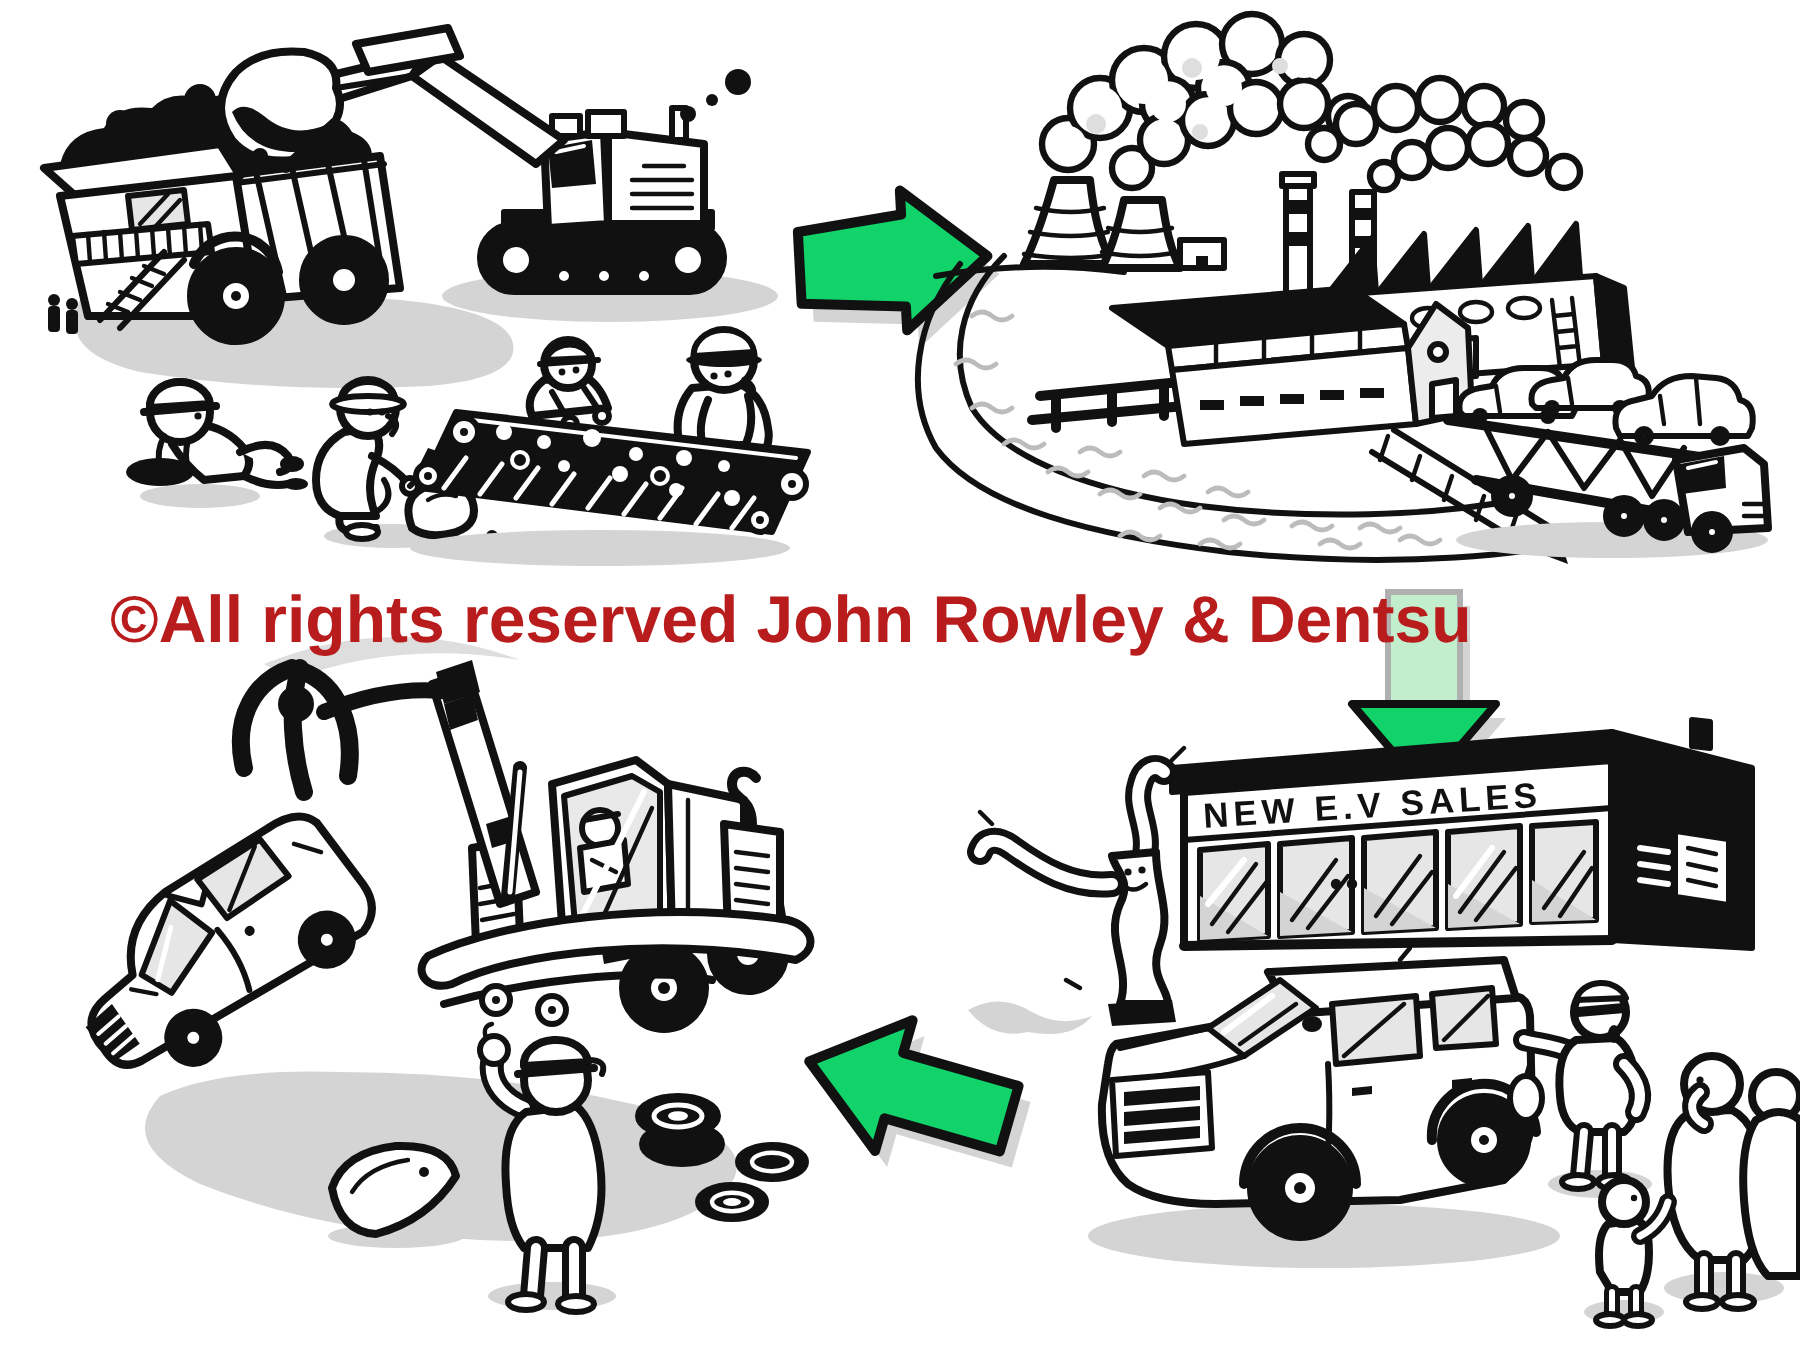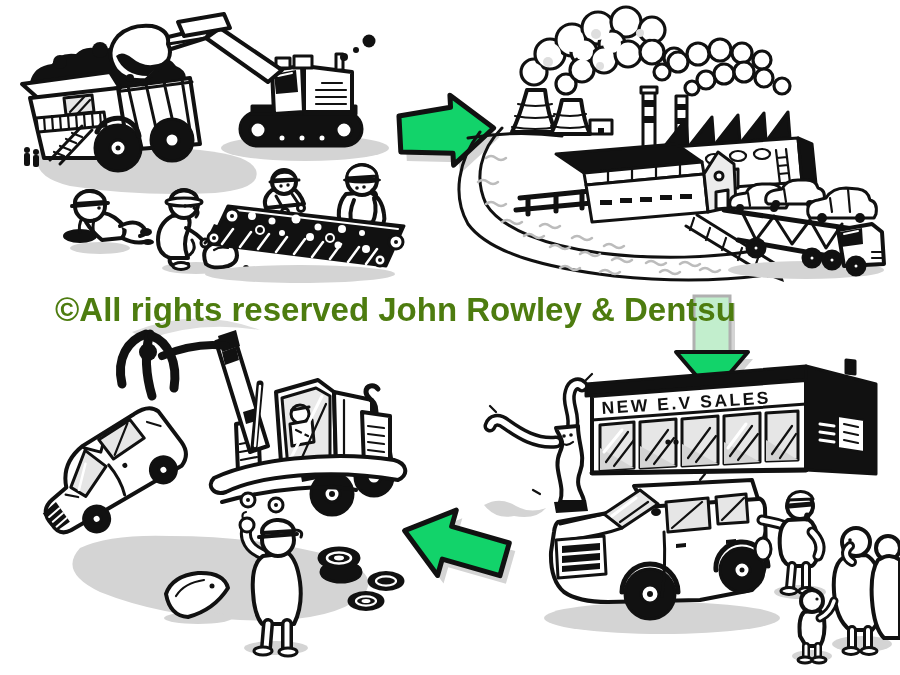--- a/index.html
+++ b/index.html
@@ -1,19 +1,19 @@
 <!DOCTYPE html>
 <html><head>
 <meta charset="utf-8">
 <style>
   html,body{margin:0;padding:0;background:#fff;}
   .stage{position:relative;width:900px;height:675px;background:#fff;overflow:hidden;
          font-family:"Liberation Sans",sans-serif;}
   .stage svg{position:absolute;left:0;top:0;}
-  .caption{position:absolute;left:55px;top:291px;font-size:33px;font-weight:700;color:#4d7c0f;
+  .caption{position:absolute;left:55px;top:291px;font-size:33px;font-weight:700;color:#b91c1c;
            white-space:nowrap;letter-spacing:0px;z-index:5;}
   
   .k2{stroke:#111;stroke-width:2.2;fill:none;stroke-linecap:round;stroke-linejoin:round}
   .k3{stroke:#111;stroke-width:3;fill:none;stroke-linecap:round;stroke-linejoin:round}
   .k4{stroke:#111;stroke-width:4;fill:none;stroke-linecap:round;stroke-linejoin:round}
   .k5{stroke:#111;stroke-width:5;fill:none;stroke-linecap:round;stroke-linejoin:round}
   .w3{fill:#fff;stroke:#111;stroke-width:3;stroke-linejoin:round;stroke-linecap:round}
   .w4{fill:#fff;stroke:#111;stroke-width:4;stroke-linejoin:round;stroke-linecap:round}
   .g3{fill:#e6e6e6;stroke:#111;stroke-width:3;stroke-linejoin:round}
   .b{fill:#111;stroke:none}

